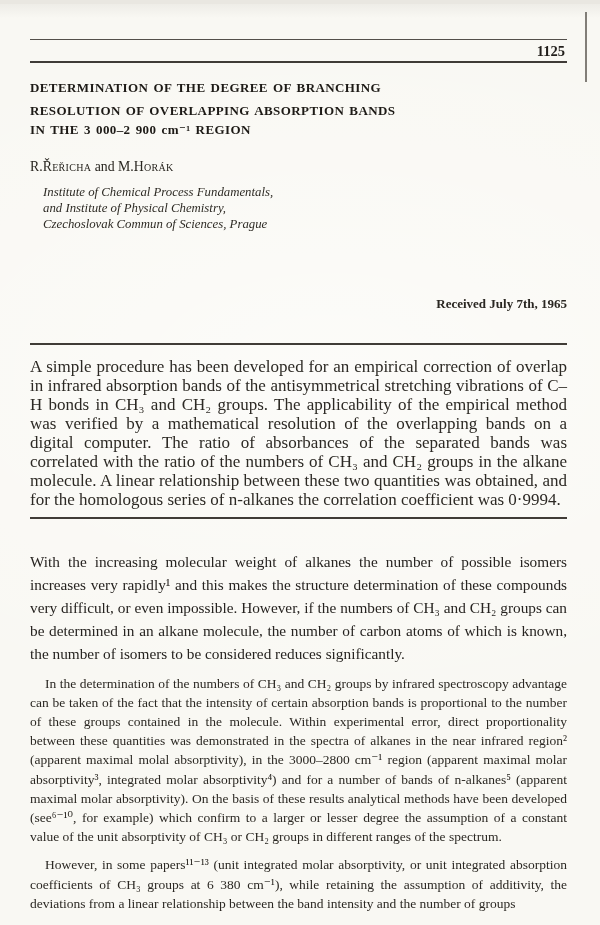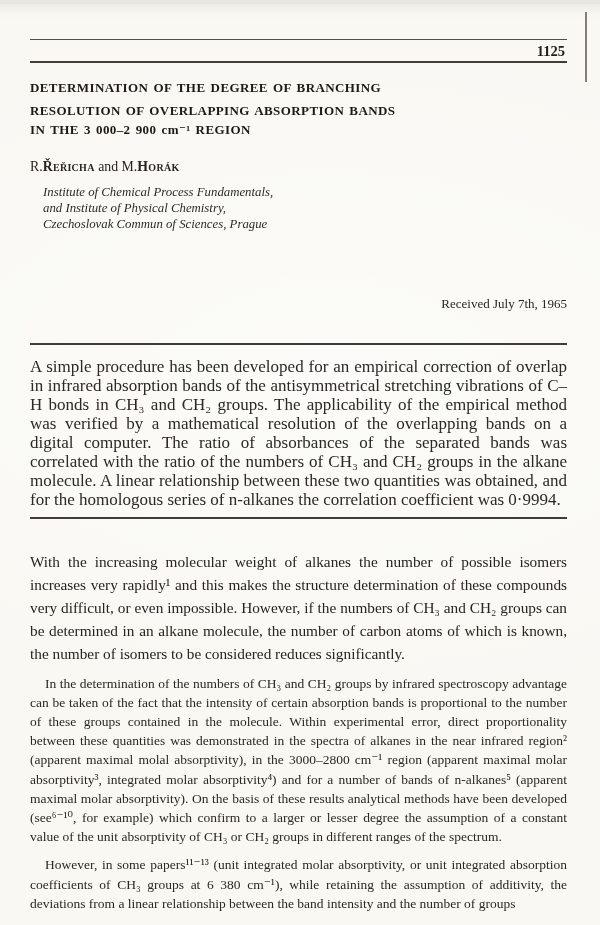--- a/index.html
+++ b/index.html
@@ -54,35 +54,36 @@
     color: #1d1a16;
     word-spacing: 1.5px;
   }
   .article-title .t-line { display: block; }
   .article-title .t-line.gap { margin-top: 3px; }
   .authors {
     margin-top: 19px;
     font-size: 13.8px;
     color: #28251f;
   }
-  .authors .sc { font-variant: small-caps; letter-spacing: 0.3px; font-weight: bold; }
+  .authors .sc { font-variant: small-caps; letter-spacing: 0.3px; }
   .affiliation {
     margin-top: 9px;
     margin-left: 13px;
     font-style: italic;
     font-size: 12.8px;
     line-height: 16px;
     color: #2e2b25;
   }
   .affiliation .a-line { display: block; }
   .received {
     margin-top: 64px;
     text-align: right;
     font-size: 13px;
     color: #2a2722;
+    font-weight: bold;
   }
   .rule-above-abstract { margin-top: 31px; }
   .abstract {
     margin: 12px 0 0 0;
     font-size: 17px;
     line-height: 19px;
     text-align: justify;
     color: #2c2924;
   }
   .rule-below-abstract { margin-top: 8px; }

